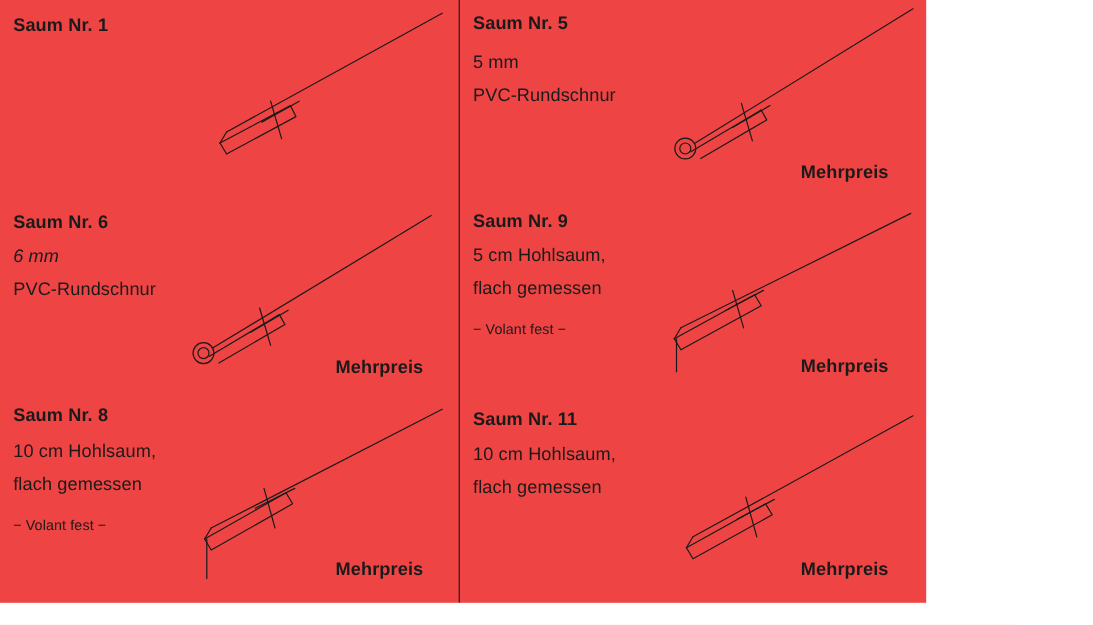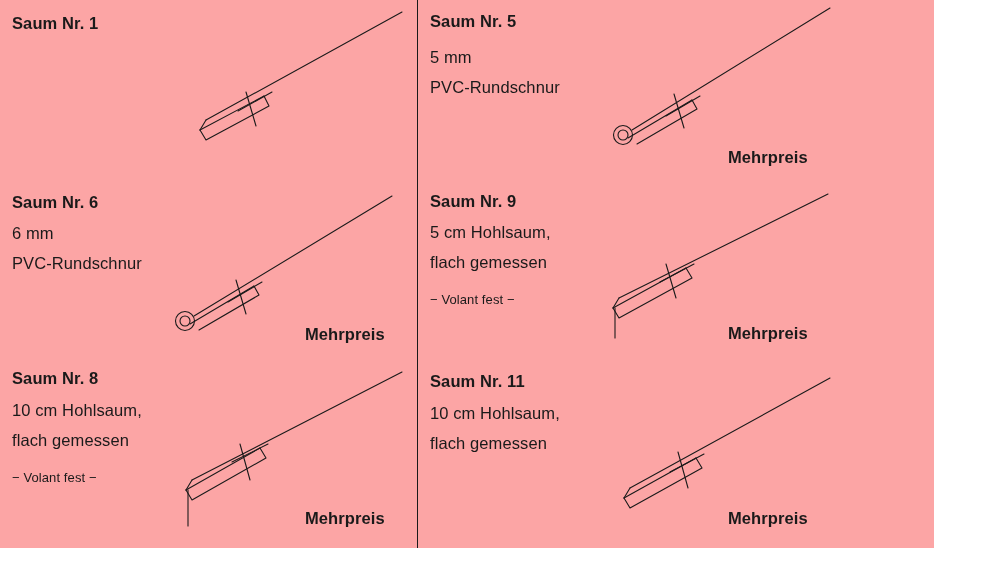--- a/index.html
+++ b/index.html
@@ -9,23 +9,23 @@
   }
   body {
     width: 994px;
     height: 568px;
     font-family: "Liberation Sans", sans-serif;
     color: #1a1a1a;
     overflow: hidden;
   }
   #sheet {
     position: relative;
-    width: 934px;
+    width: 842px;
     height: 548px;
-    background: #fca5a5;
+    background: #ef4444;
     overflow: hidden;
   }
   .cell {
     position: absolute;
   }
   .txt {
     position: absolute;
     white-space: nowrap;
     line-height: 1.38;
   }
@@ -113,21 +113,21 @@
           <circle cx="19" cy="131" r="5"></circle>
         </g>
       </svg>
     </div>
 
     <div class="mehrpreis" style="left:310px; top:148px;">Mehrpreis</div>
   </div>
 
   <div class="cell" style="left:0; top:178px; width:417px; height:178px;">
     <div class="txt title" style="left:12px; top:13px;">Saum Nr. 6</div>
-    <div class="txt line" style="left:12px; top:44px;">6 mm</div>
+    <div class="txt line" style="left:12px; top:44px;font-style:italic;">6 mm</div>
     <div class="txt line" style="left:12px; top:74px;">PVC-Rundschnur</div>
 
     <div class="art" style="left:168px; top:14px;">
       <svg width="230" height="140" viewBox="0 0 230 140">
         <g fill="none" stroke="#1a1a1a" stroke-width="1.1" stroke-linecap="round" stroke-linejoin="round">
           <path d="M26,124 L224,4"></path>
           <path d="M22,132 L86,94"></path>
           <path d="M86,94 L91,103 L31,138"></path>
           <path d="M60,110 L94,90"></path>
           <path d="M68,88 L78,122"></path>

